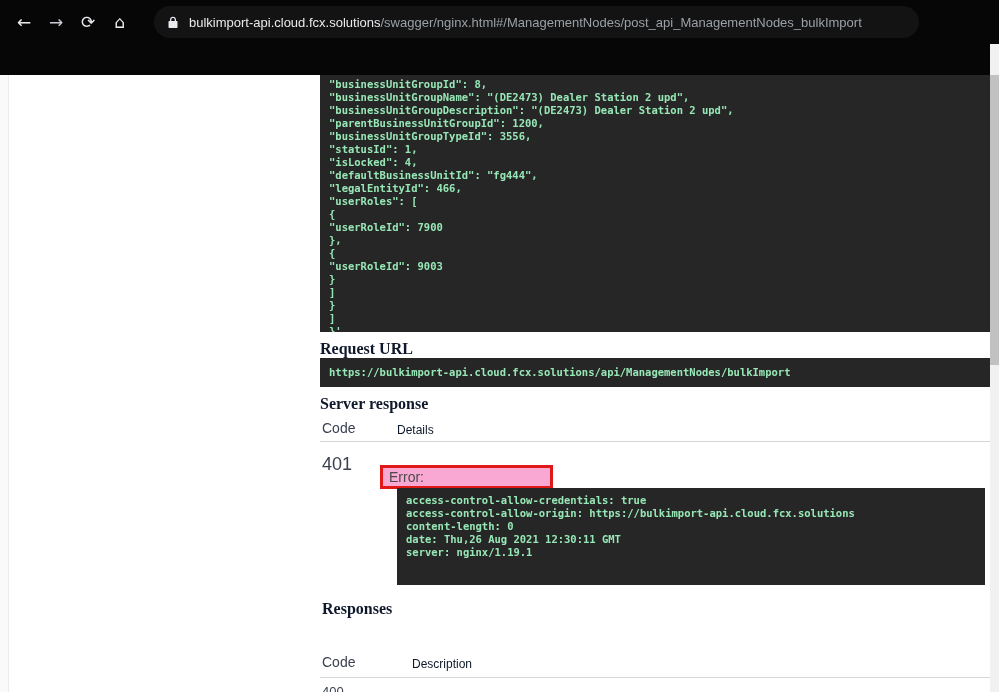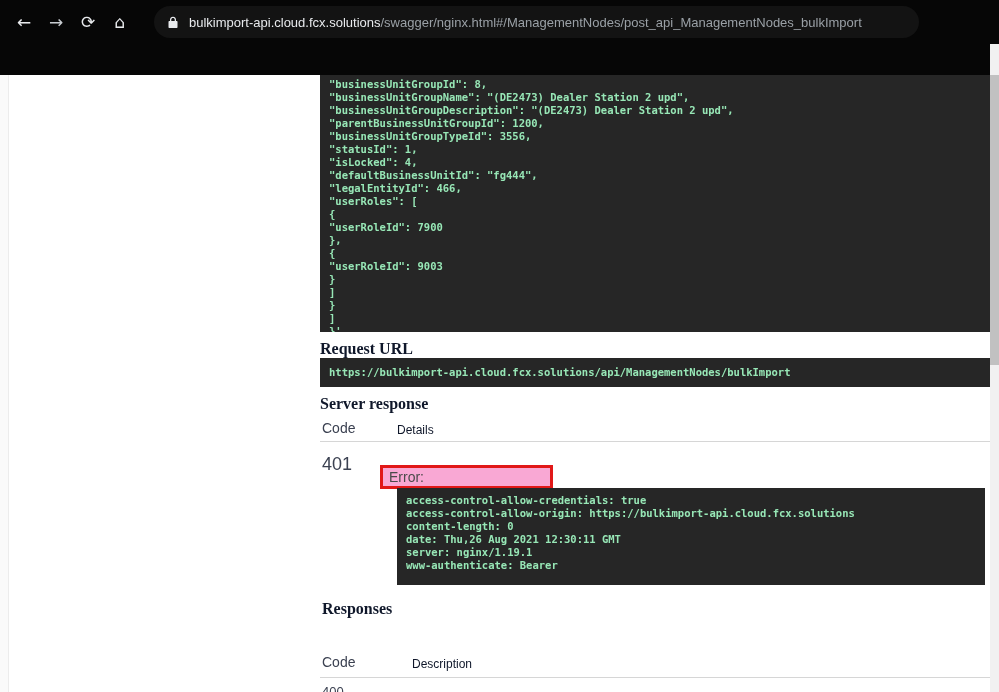--- a/index.html
+++ b/index.html
@@ -163,21 +163,20 @@
   <span>Error:</span>
 </div>
 
 <div id="response-headers-label" class="section-label">Response headers</div>
 <div id="response-headers-block" class="codeblock">
     <div class="code-line">access-control-allow-credentials: true</div>
     <div class="code-line">access-control-allow-origin: https://bulkimport-api.cloud.fcx.solutions</div>
     <div class="code-line">content-length: 0</div>
     <div class="code-line">date: Thu,26 Aug 2021 12:30:11 GMT</div>
     <div class="code-line">server: nginx/1.19.1</div>
-    <div class="code-line">www-authenticate: Bearer</div>
   </div>
 
 <div id="responses-label" class="section-label">Responses</div>
 <div id="rs-code-header" class="th-code">Code</div>
 <div id="rs-description-header" class="th-small">Description</div>
 <div id="divider-2" class="divider"></div>
 <div id="next-code">400</div>
 
 <div class="scroll-track">
   <div class="scroll-thumb"></div>

